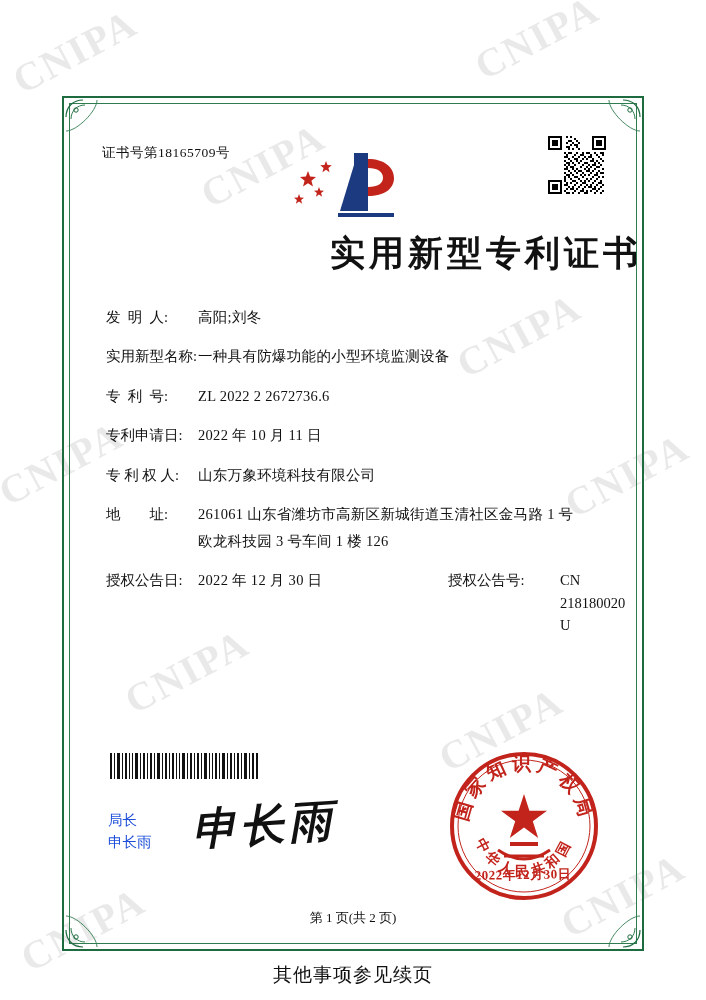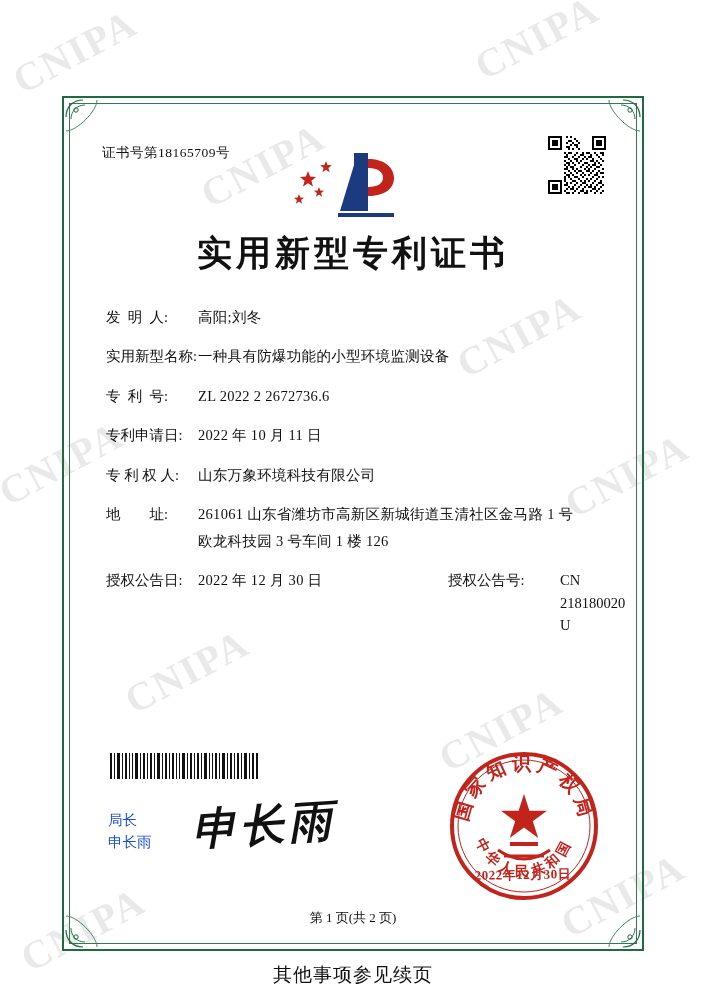--- a/index.html
+++ b/index.html
@@ -96,21 +96,21 @@
     justify-content: center;
   }
   .emblem svg { display: block; }
 
   
   .title {
     position: absolute;
     left: 0;
     right: 0;
     top: 132px;
-    text-align: center;
+    text-align: right;
     font-size: 35px;
     font-weight: bold;
     letter-spacing: 4px;
     color: #111;
     font-family: "Liberation Serif", "DejaVu Serif", serif;
   }
 
   
   .fields {
     position: absolute;

